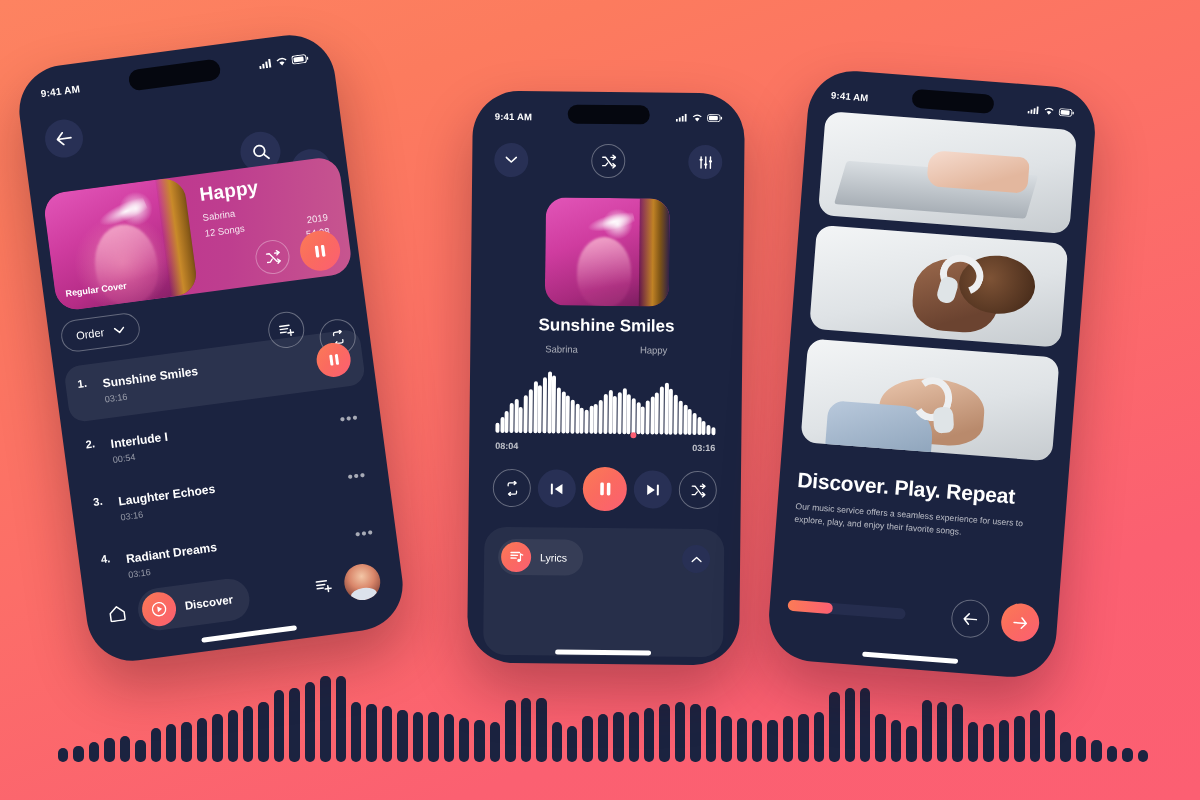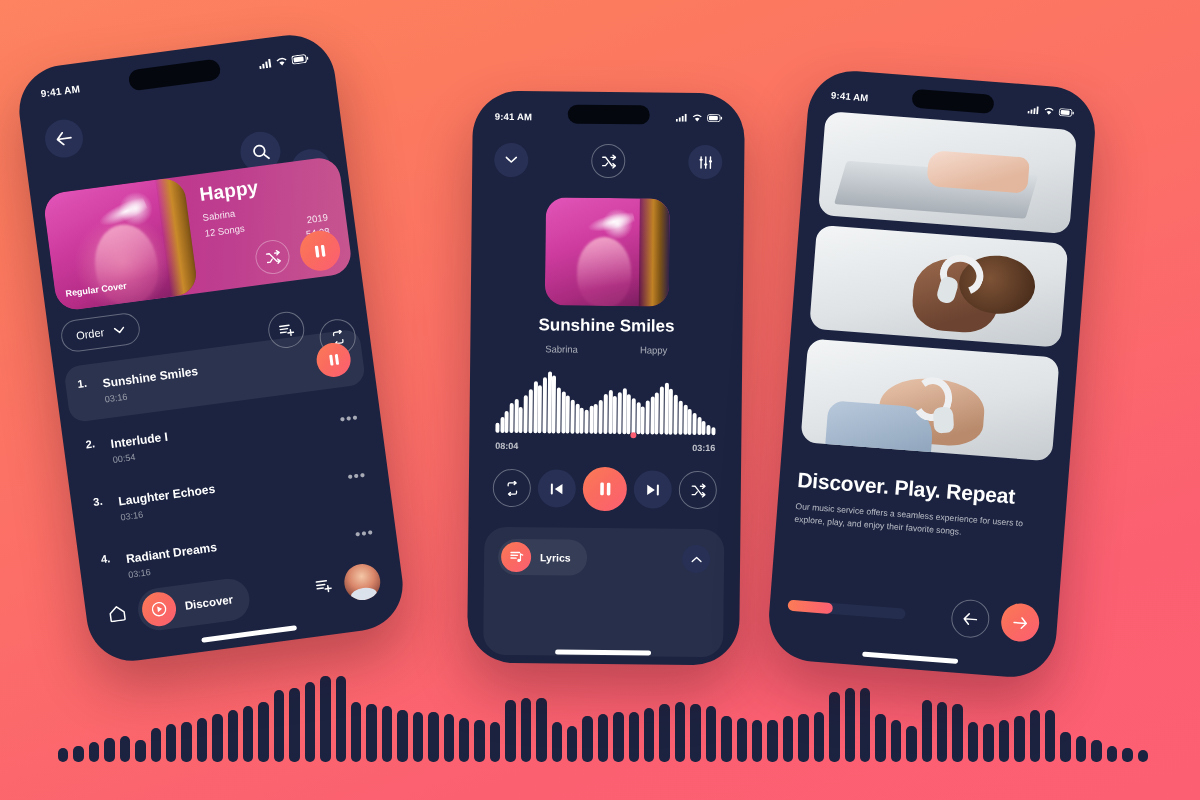--- a/index.html
+++ b/index.html
@@ -268,21 +268,21 @@
     padding: 12px 14px;
     overflow: hidden;
   }
   .lyrics-head { display: flex; align-items: center; justify-content: space-between; }
   .lyrics-tag {
     display: flex; align-items: center; gap: 9px;
     background: rgba(255,255,255,.07);
     border-radius: 20px; padding: 3px 16px 3px 3px;
   }
   .lyrics-tag .cbtn.accent { width: 30px; height: 30px; }
-  .lyrics-tag span { font-size: 10.5px; color: #fff; font-weight: bold; }
+  .lyrics-tag span { font-size: 10.5px; color: #fff; font-weight: normal; }
   .lyrics-head .cbtn { width: 28px; height: 28px; }
   .lyrics-body { margin-top: 14px; }
 
   
   .p3-cards { position: absolute; left: 18px; right: 18px; top: 42px; }
   .p3-card {
     height: 104px; border-radius: 16px; margin-bottom: 10px;
     overflow: hidden; position: relative;
     background: linear-gradient(165deg, #F3F5F6 0%, #DFE3E6 55%, #C6CBCF 100%);
   }

